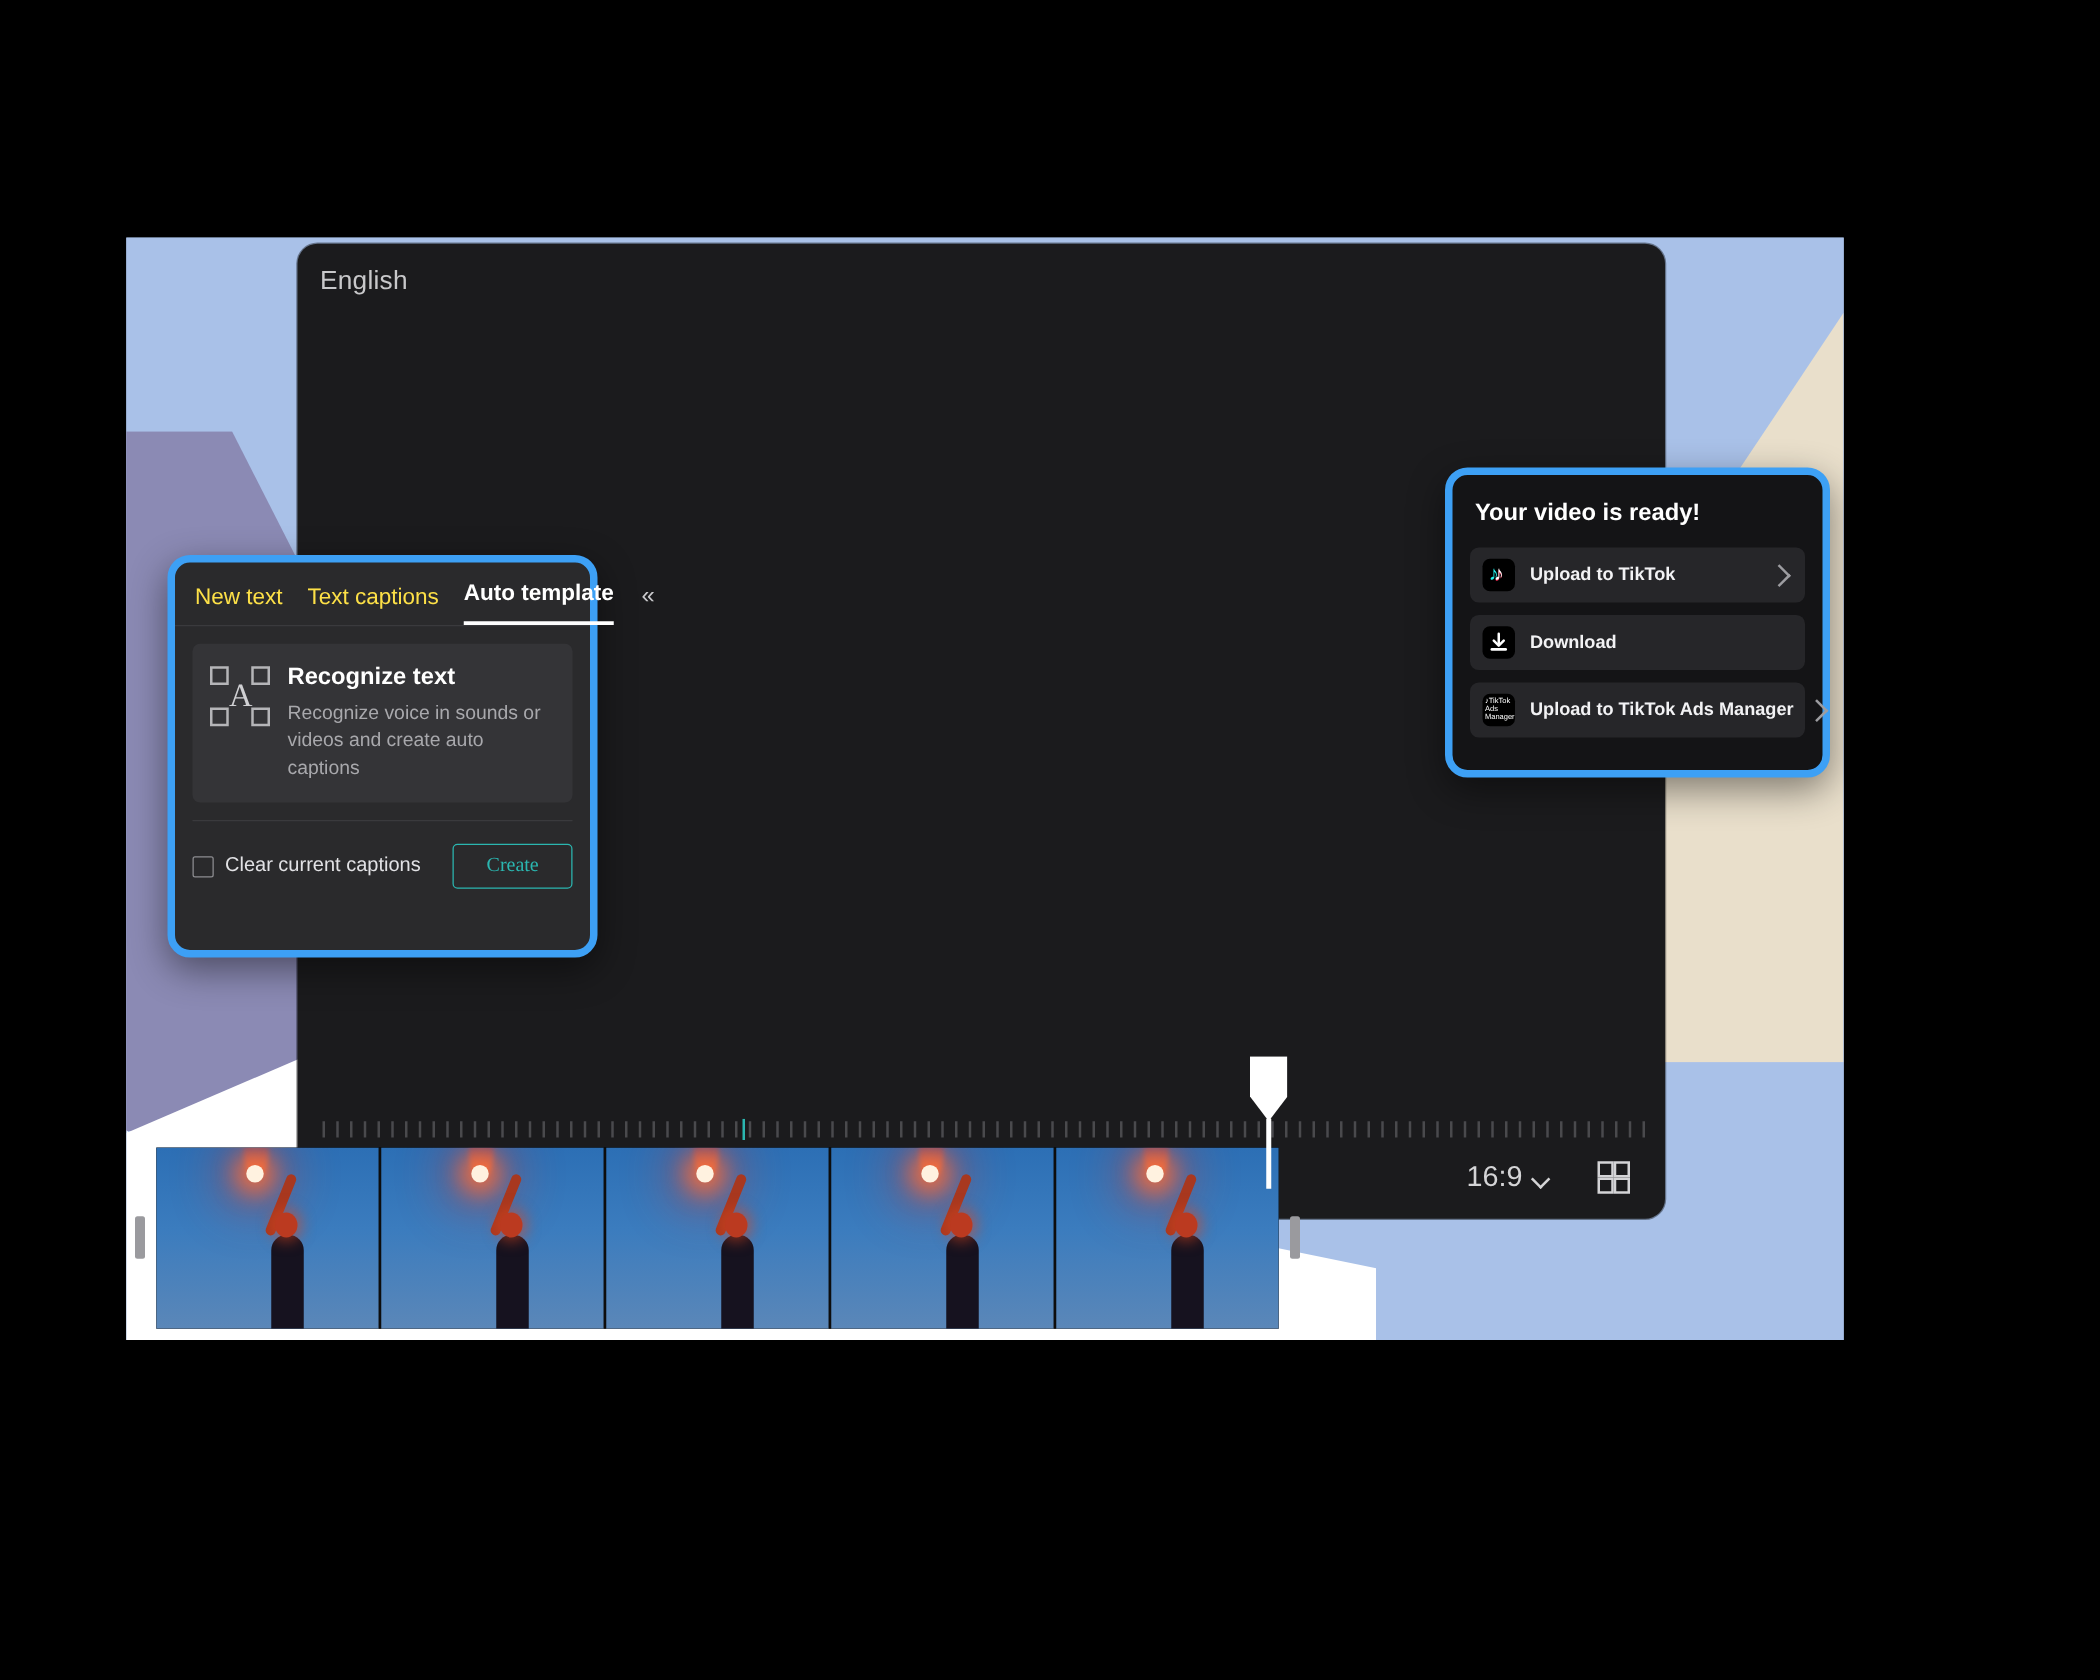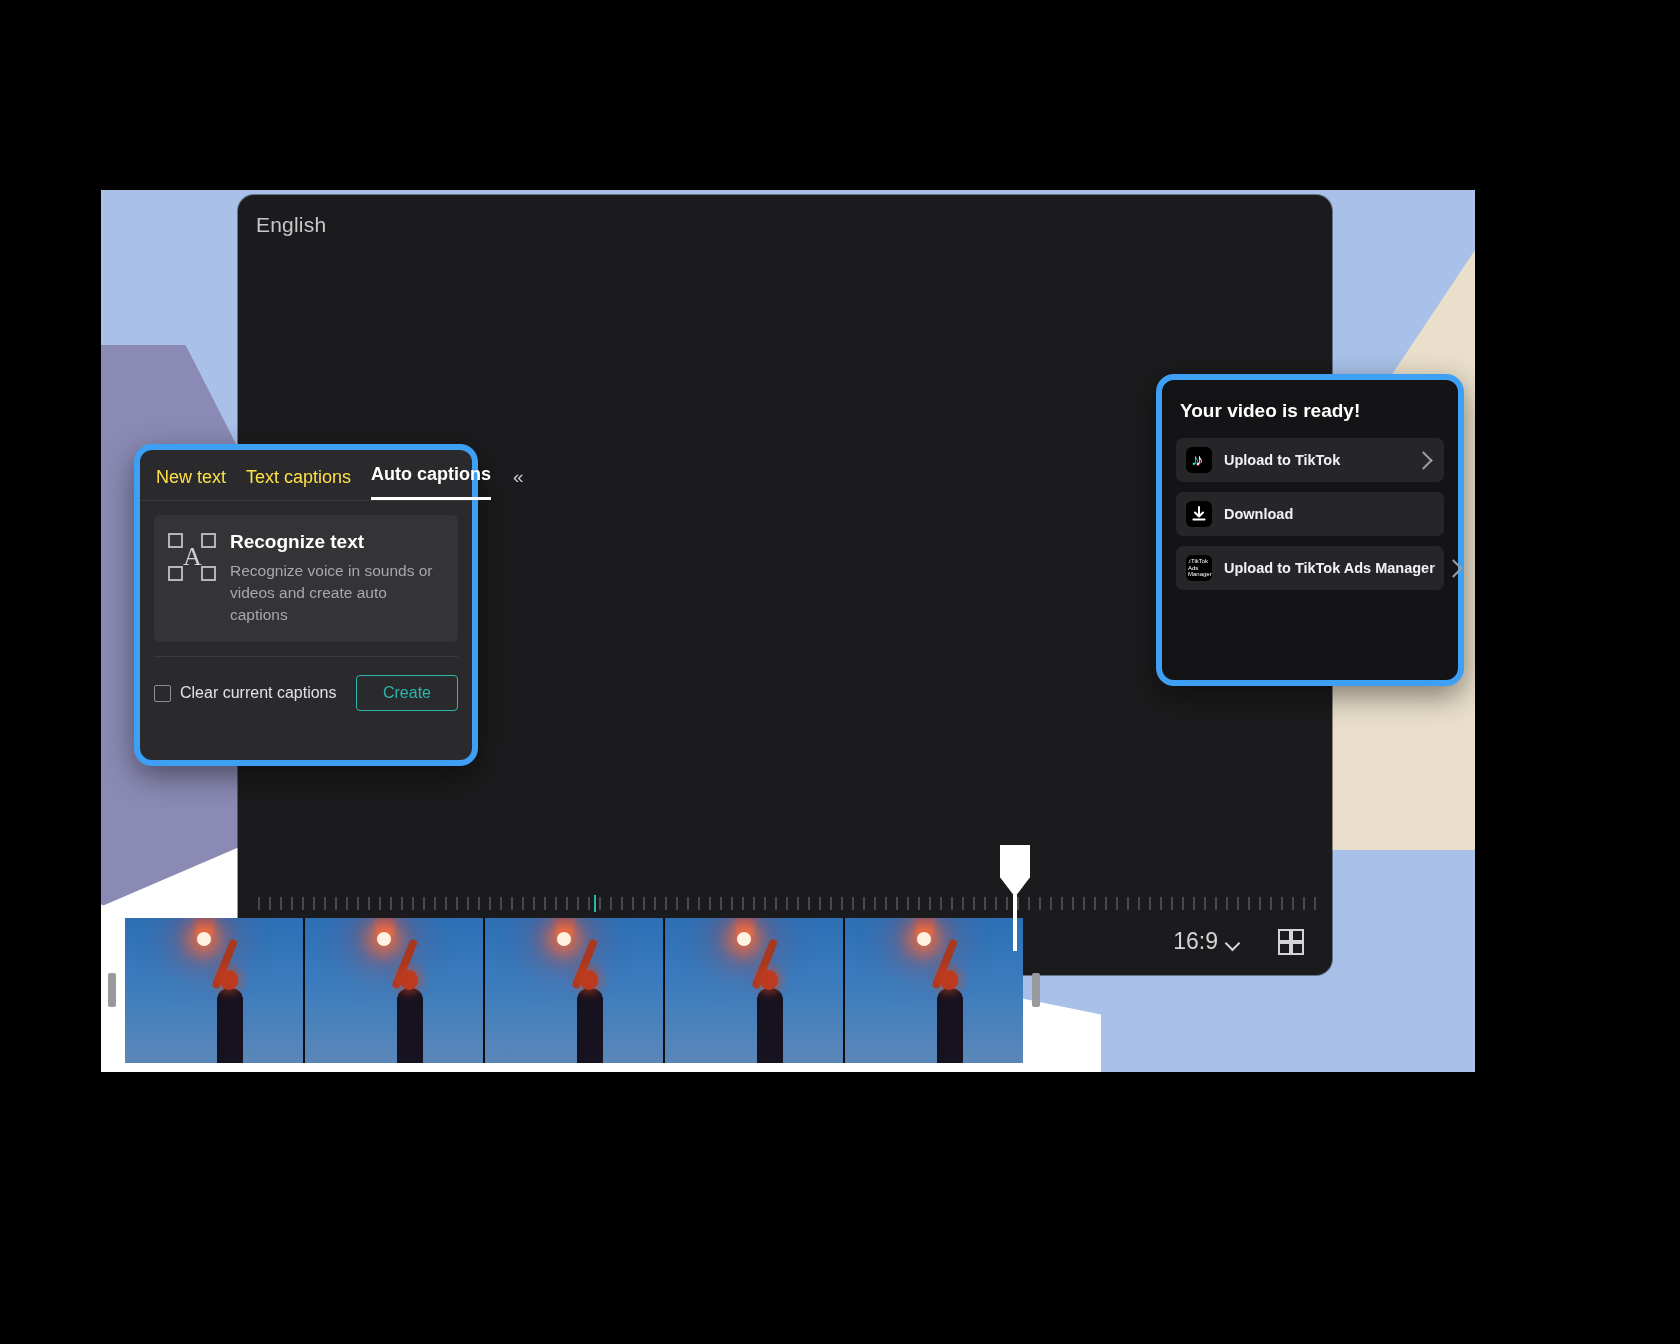--- a/index.html
+++ b/index.html
@@ -549,30 +549,30 @@
     color: #e2e2e5;
   }
   .create-btn {
     background: transparent;
     border: 1.6px solid #2bb6b0;
     color: #2bb6b0;
     border-radius: 4px;
     font-size: 16px;
     padding: 8px 26px;
     cursor: pointer;
-    font-family: Liberation Sans, sans-serif;
+    font-family: Liberation Serif, serif;
   }
 
   
   .export-panel {
     position: absolute;
     left: 1156px;
     top: 374px;
     width: 308px;
-    height: 312px;
+    height: 248px;
     background: #141416;
     border: 6px solid #3da0f5;
     border-radius: 18px;
     box-sizing: border-box;
     box-shadow: 0 10px 30px rgba(0,0,0,0.45);
     z-index: 25;
     padding: 14px 14px 0 14px;
   }
   .ep-title {
     font-size: 19px;
@@ -837,21 +837,21 @@
 
   <div class="playhead">
     <div class="playhead-head"></div>
     <div class="playhead-line"></div>
   </div>
 
   <div class="captions-panel">
     <div class="cp-tabs">
       <div class="cp-tab">New text</div>
       <div class="cp-tab">Text captions</div>
-      <div class="cp-tab active">Auto captions</div>
+      <div class="cp-tab active">Auto template</div>
       <div class="cp-collapse">«</div>
     </div>
 
     <div class="cp-card">
       <div class="voice-icon">
         <span class="corner vc-tl"></span>
         <span class="corner vc-tr"></span>
         <span class="corner vc-bl"></span>
         <span class="corner vc-br"></span>
         <span class="glyph">A</span>

